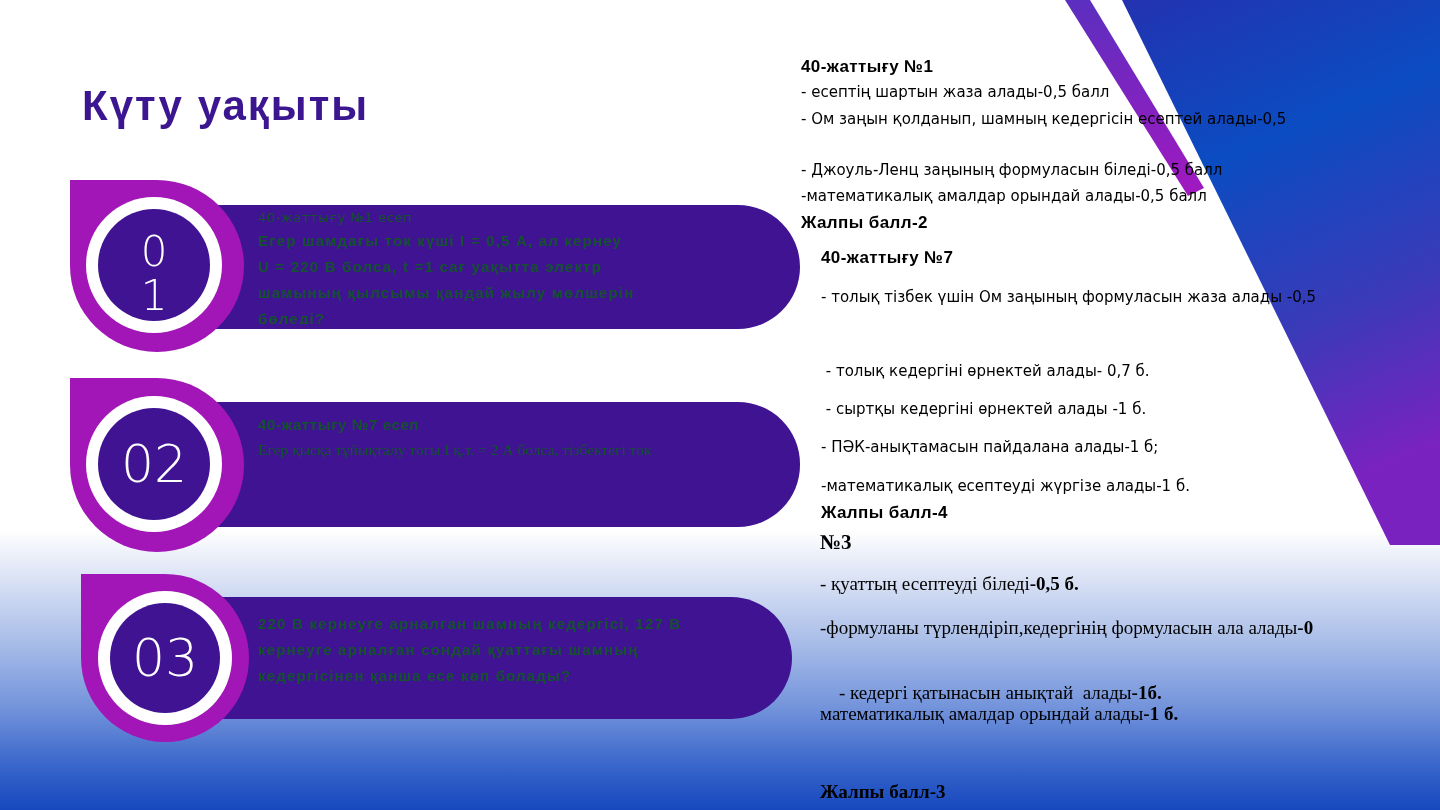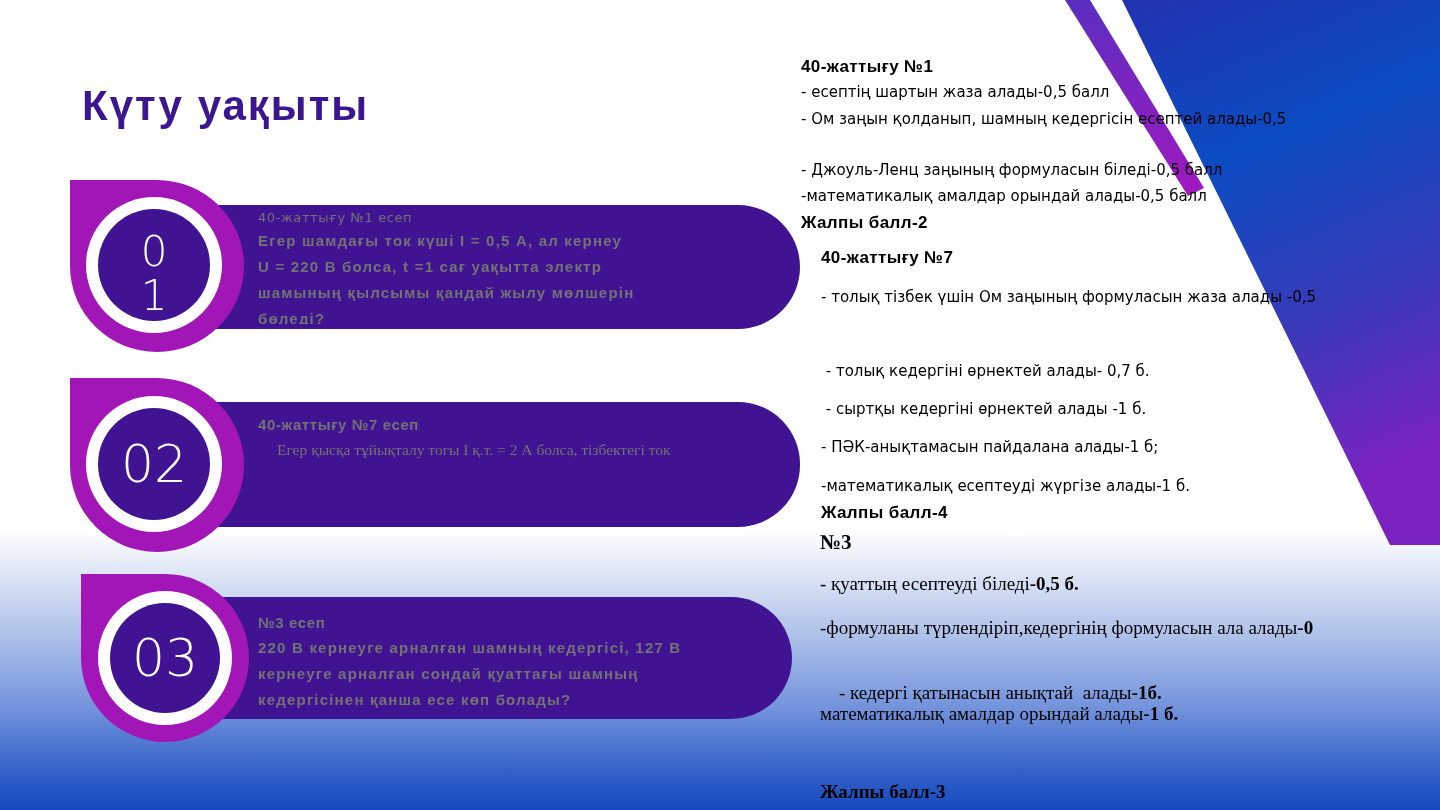--- a/index.html
+++ b/index.html
@@ -31,26 +31,26 @@
     position: absolute; border-radius: 50%; background: #3f1392;
     display: flex; align-items: center; justify-content: center;
     color: #ffffff; font-family: "DejaVu Sans", sans-serif;
     font-weight: 300;
   }
   .bar {
     position: absolute; background: #3f1392;
     border-radius: 0 62px 62px 0;
   }
   .bar-text {
-    position: absolute; color: #737373;
+    position: absolute; color: #14532d;
   }
   .bar-head { font-size: 14px; font-family: "Liberation Sans", sans-serif; font-weight: bold; letter-spacing: 0.6px; line-height: 20px; }
   .bar-head.light { font-weight: normal; font-family: "DejaVu Sans", sans-serif; font-size: 13px; }
   .bar-body { font-family: "Liberation Sans", sans-serif; font-weight: bold; font-size: 15px; letter-spacing: 1.2px; line-height: 26px; }
-  .bar-body.serif { font-family: "Liberation Serif", serif; font-weight: normal; font-size: 15.5px; letter-spacing: 0; line-height: 26px; margin-left: 19px; }
+  .bar-body.serif { font-family: "Liberation Serif", serif; font-weight: normal; font-size: 15.5px; letter-spacing: 0; line-height: 26px; }
 
   .rubric { position: absolute; z-index: 4; color: #000; }
   .r-sans { font-family: "DejaVu Sans", sans-serif; font-size: 15px; }
   .r-sans .h { font-family: "Liberation Sans", sans-serif; font-weight: bold; font-size: 17px; letter-spacing: 0.4px; }
   .r-serif { font-family: "Liberation Serif", serif; font-size: 19px; }
   .line { position: absolute; white-space: nowrap; }
   b { font-weight: bold; }
 </style>
 </head>
 <body>
@@ -103,21 +103,20 @@
     <div class="bar-body serif">Егер қысқа тұйықталу тогы I қ.т. = 2 А болса, тізбектегі ток</div>
   </div>
 </div>
 
 <div class="row" style="left:0;top:0;">
   <div class="bar" style="left:210px;top:597px;width:582px;height:122px;"></div>
   <div class="drop" style="left:81px;top:574px;width:168px;height:168px;"></div>
   <div class="ring" style="left:98px;top:591px;width:134px;height:134px;"></div>
   <div class="core" style="left:110px;top:603px;width:110px;height:110px;font-size:52px;">03</div>
   <div class="bar-text" style="left:258px;top:611px;width:530px;">
-    <div class="bar-head" style="font-size:15px;line-height:24px;">№3 есеп</div>
     <div class="bar-body">220 В кернеуге арналған шамның кедергісі, 127 В</div>
     <div class="bar-body">кернеуге арналған сондай қуаттағы шамның</div>
     <div class="bar-body">кедергісінен қанша есе көп болады?</div>
   </div>
 </div>
 
 <div class="rubric r-sans" style="left:0;top:0;">
   <div class="line h" style="left:801px;top:57px;">40-жаттығу   №1</div>
   <div class="line" style="left:801px;top:83px;text-align:right;">- есептің шартын жаза алады-0,5 балл</div>
   <div class="line" style="left:801px;top:110px;">- Ом заңын қолданып, шамның кедергісін есептей алады-0,5</div>

